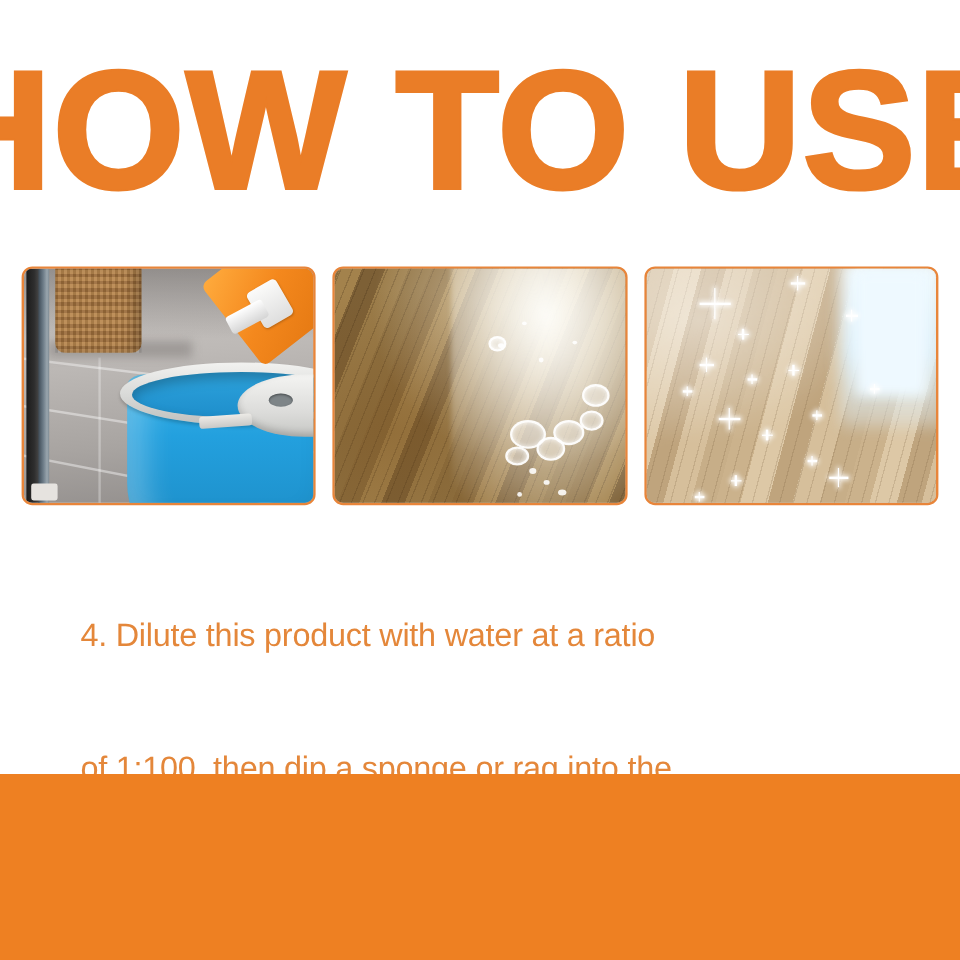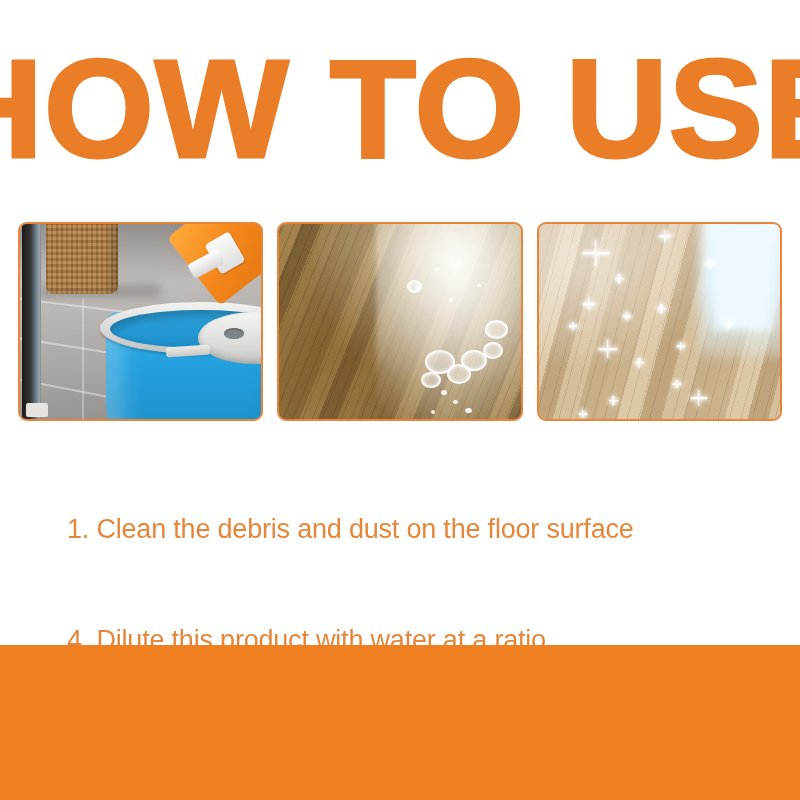--- a/index.html
+++ b/index.html
@@ -428,21 +428,20 @@
         <div class="sparkle" style="left:152px;top:166px;width:16px;height:16px;"></div>
         <div class="sparkle" style="left:70px;top:172px;width:9px;height:9px;"></div>
         <div class="sparkle" style="left:40px;top:186px;width:8px;height:8px;"></div>
         <div class="sparkle" style="left:186px;top:96px;width:8px;height:8px;"></div>
       </div>
     </div>
 
   </div>
 
   <div class="steps">
-    <span class="line">1. Clean the debris and dust on the floor surface</span>
     <span class="line">4. Dilute this product with water at a ratio</span>
     <span class="line">of 1:100, then dip a sponge or rag into the</span>
     
     
   </div>
 
   <div class="footer"></div>
 
 </div>
 

